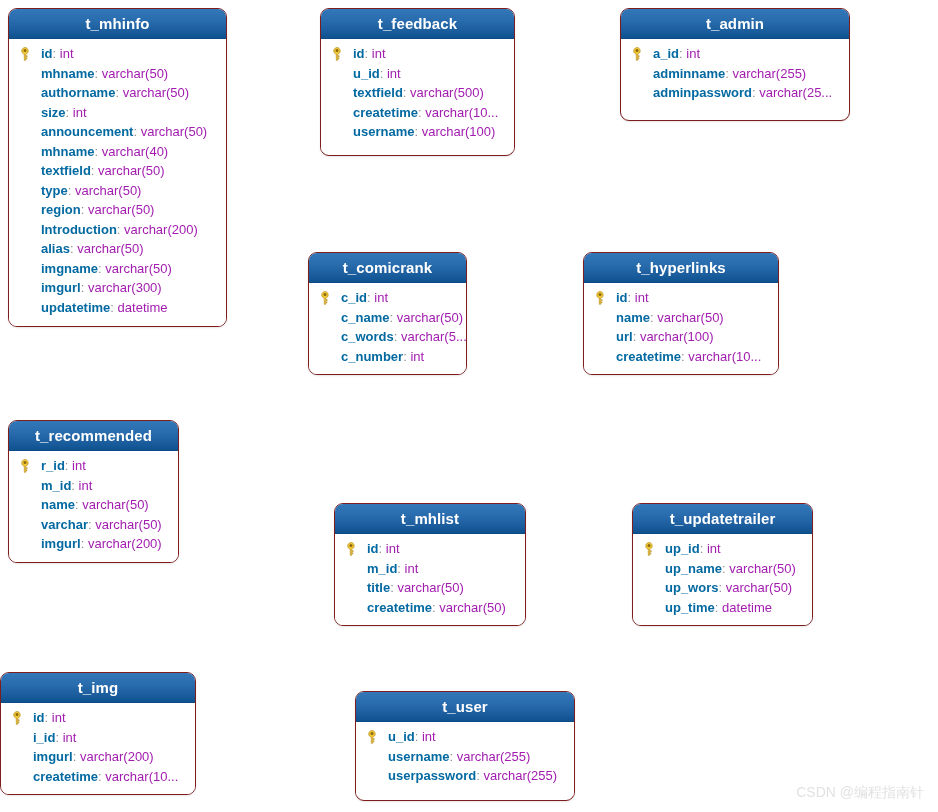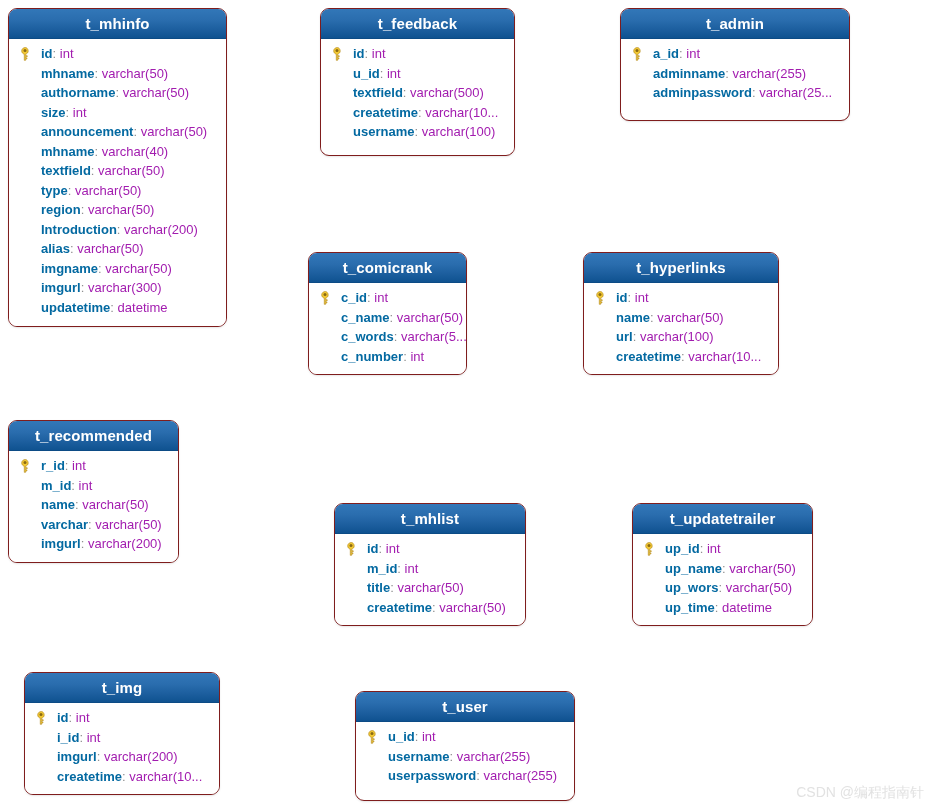--- a/index.html
+++ b/index.html
@@ -202,21 +202,21 @@
       <div class="entity-body">
         <div class="field"><span class="key-icon"><svg viewBox="0 0 13 14" width="13" height="14" xmlns="http://www.w3.org/2000/svg">
               <path d="M6.5 0.5 C4.3 0.5 2.7 2.0 2.7 3.9 C2.7 5.5 3.8 6.8 5.3 7.2 L5.3 13.3 L6.6 13.3 L6.6 12.0 L7.9 12.0 L7.9 10.9 L6.6 10.9 L6.6 9.8 L8.2 9.8 L8.2 8.7 L6.6 8.7 L6.6 7.2 C8.1 6.8 9.2 5.5 9.2 3.9 C9.2 2.0 7.6 0.5 6.5 0.5 Z" fill="#f2c832" stroke="#b8912a" stroke-width="0.7" stroke-linejoin="round"></path>
               <ellipse cx="6.0" cy="3.6" rx="1.5" ry="1.5" fill="#8a6a14"></ellipse>
             </svg></span><span class="fname">up_id</span><span class="fsep">:</span> <span class="ftype">int</span></div>
         <div class="field"><span class="fname">up_name</span><span class="fsep">:</span> <span class="ftype">varchar(50)</span></div>
         <div class="field"><span class="fname">up_wors</span><span class="fsep">:</span> <span class="ftype">varchar(50)</span></div>
         <div class="field"><span class="fname">up_time</span><span class="fsep">:</span> <span class="ftype">datetime</span></div>
       </div>
     </div>
-    <div class="entity" style="left: 24px; top: 672px; width: 196px; height: 123px;">
+    <div class="entity" style="left: 0; top: 672px; width: 196px; height: 123px;">
       <div class="entity-header">t_img</div>
       <div class="entity-body">
         <div class="field"><span class="key-icon"><svg viewBox="0 0 13 14" width="13" height="14" xmlns="http://www.w3.org/2000/svg">
               <path d="M6.5 0.5 C4.3 0.5 2.7 2.0 2.7 3.9 C2.7 5.5 3.8 6.8 5.3 7.2 L5.3 13.3 L6.6 13.3 L6.6 12.0 L7.9 12.0 L7.9 10.9 L6.6 10.9 L6.6 9.8 L8.2 9.8 L8.2 8.7 L6.6 8.7 L6.6 7.2 C8.1 6.8 9.2 5.5 9.2 3.9 C9.2 2.0 7.6 0.5 6.5 0.5 Z" fill="#f2c832" stroke="#b8912a" stroke-width="0.7" stroke-linejoin="round"></path>
               <ellipse cx="6.0" cy="3.6" rx="1.5" ry="1.5" fill="#8a6a14"></ellipse>
             </svg></span><span class="fname">id</span><span class="fsep">:</span> <span class="ftype">int</span></div>
         <div class="field"><span class="fname">i_id</span><span class="fsep">:</span> <span class="ftype">int</span></div>
         <div class="field"><span class="fname">imgurl</span><span class="fsep">:</span> <span class="ftype">varchar(200)</span></div>
         <div class="field"><span class="fname">createtime</span><span class="fsep">:</span> <span class="ftype">varchar(10...</span></div>
       </div>

